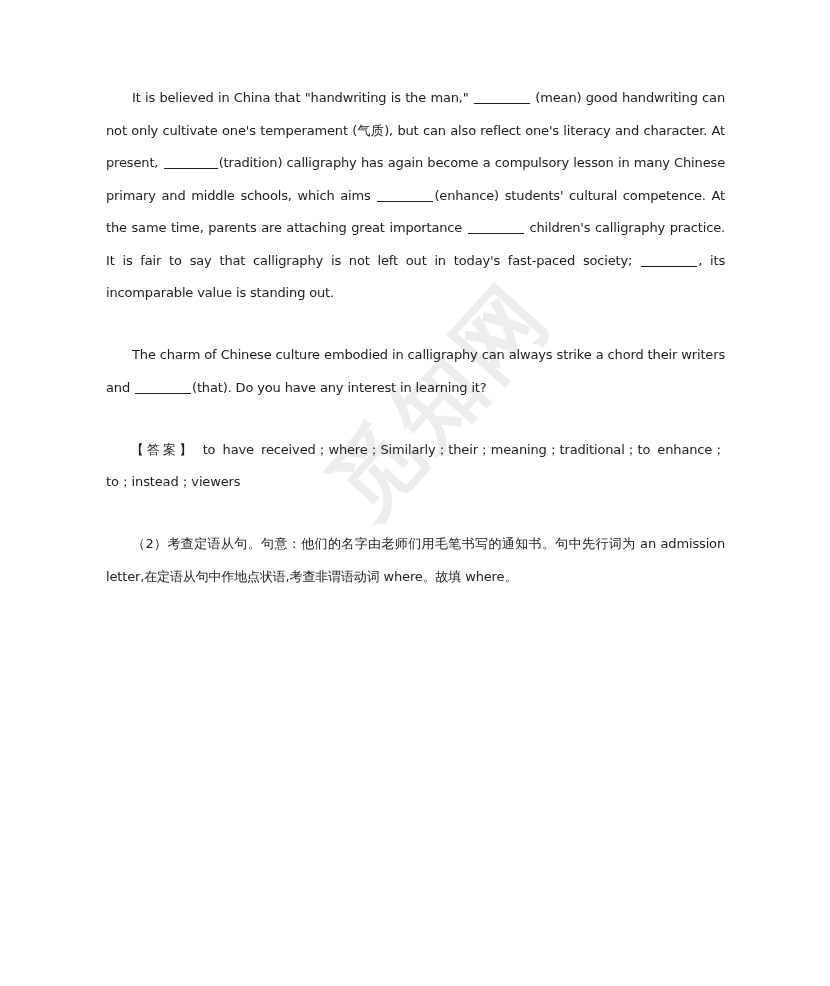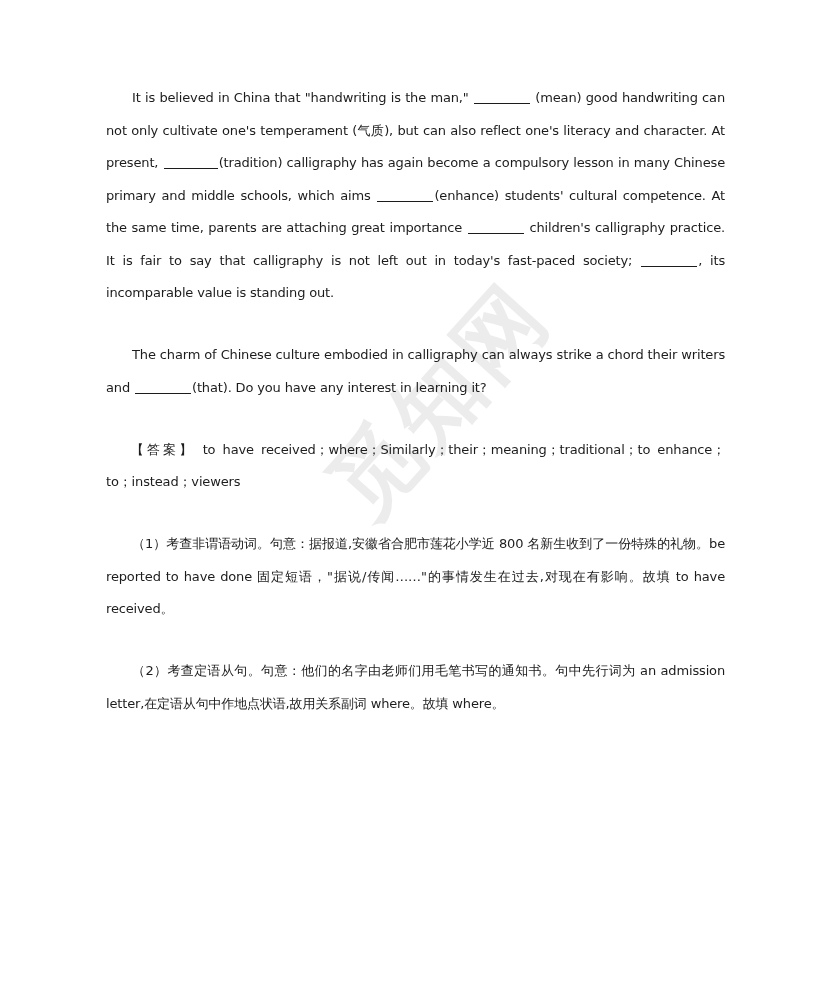--- a/index.html
+++ b/index.html
@@ -73,18 +73,17 @@
 
 <div class="page">
 
   <p class="para"><span>It is believed in China that "handwriting is the man," </span><span class="blank w56"></span><span> (mean) good handwriting can not only cultivate one's temperament (气质), but can also reflect one's literacy and character. At present, </span><span class="blank w54"></span><span>(tradition) calligraphy has again become a compulsory lesson in many Chinese primary and middle schools, which aims </span><span class="blank w56"></span><span>(enhance) students' cultural competence. At the same time, parents are attaching great importance </span><span class="blank w56"></span><span> children's calligraphy practice. It is fair to say that calligraphy is not left out in today's fast-paced society; </span><span class="blank w56"></span><span>, its incomparable value is standing out.</span></p>
 
   <p class="para"><span>The charm of Chinese culture embodied in calligraphy can always strike a chord their writers and </span><span class="blank w56"></span><span>(that). Do you have any interest in learning it?</span></p>
 
   <p class="para answer"><span class="tag">【答案】</span><span> to have received；where；Similarly；their；meaning；traditional；to enhance；to；instead；viewers</span></p>
 
 
-  <p class="para"><span>（1）</span><span>考查非谓语动词。句意：据报道,安徽省合肥市莲花小学近 800 名新生收到了一份特殊的礼物。be reported to have done 固定短语，"据说/传闻……"的事情发生在过去,对现在有影响。故填 to have received。</span></p>
 
-  <p class="para"><span>（2）</span><span>考查定语从句。句意：他们的名字由老师们用毛笔书写的通知书。句中先行词为 an admission letter,在定语从句中作地点状语,故用关系副词 where。故填 where。</span></p>
+  <p class="para"><span>（2）</span><span>考查定语从句。句意：他们的名字由老师们用毛笔书写的通知书。句中先行词为 an admission letter,在定语从句中作地点状语,考查非谓语动词 where。故填 where。</span></p>
 
 
 </div>
 
 </body></html>

